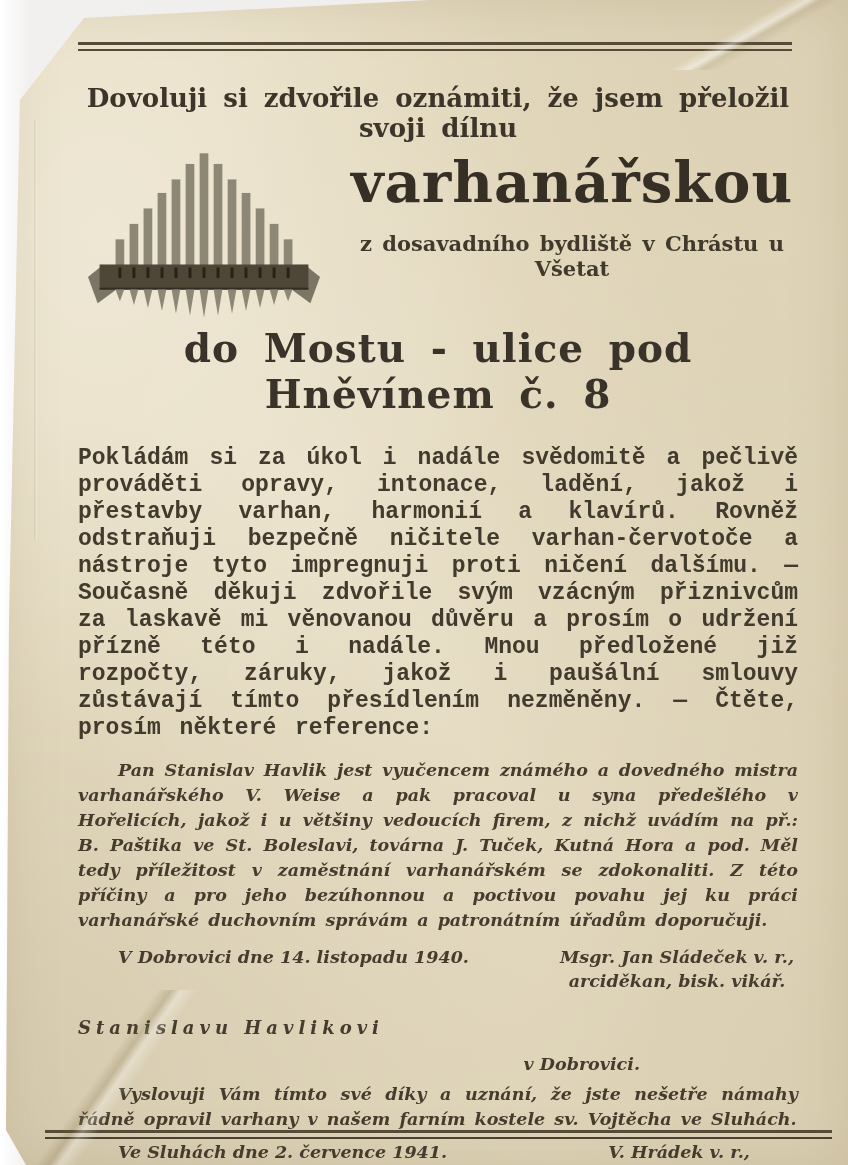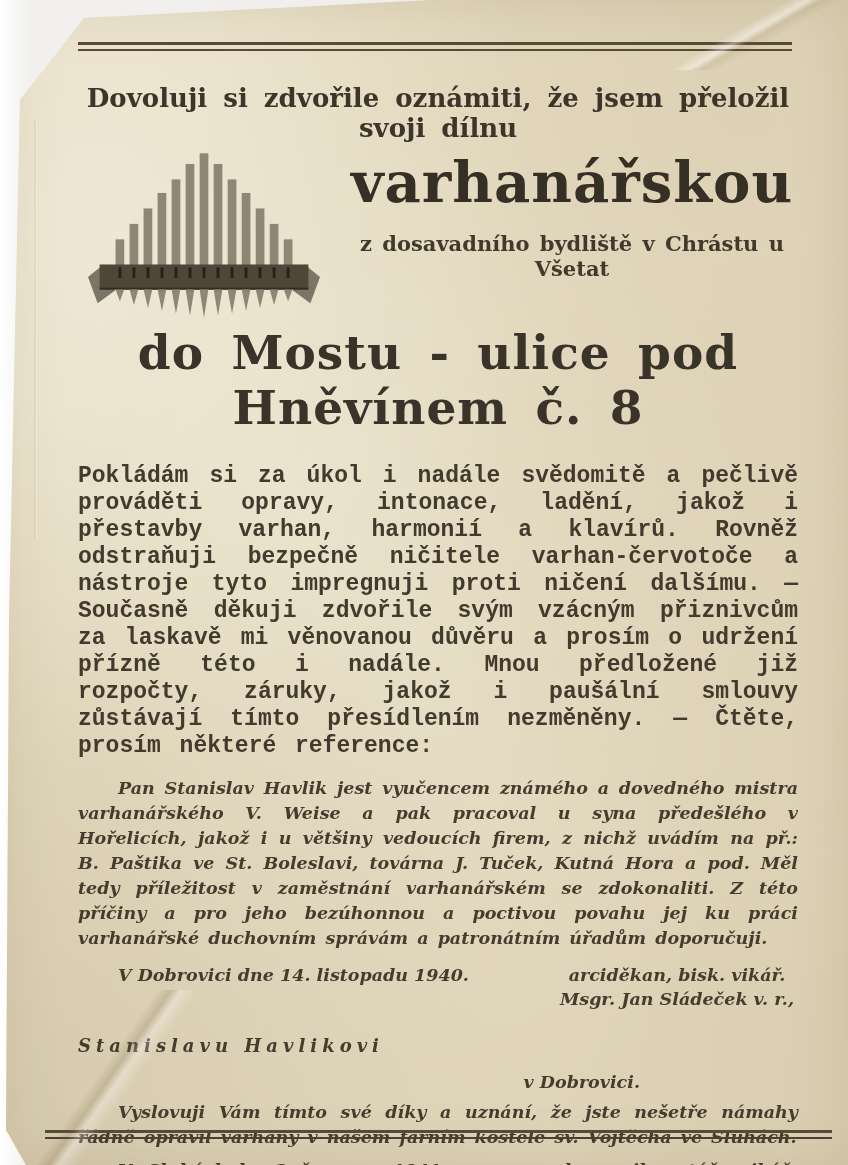--- a/index.html
+++ b/index.html
@@ -49,21 +49,21 @@
   .masthead-row{display:flex;align-items:flex-start;margin-top:6px;}
   .organ{margin-left:10px;flex:0 0 auto;}
   .head-col{flex:1;text-align:center;padding-left:26px;}
   .headline{
     font-size:56px;font-weight:700;letter-spacing:1px;color:#352f25;
   }
   .subheadline{
     font-size:21px;font-weight:700;word-spacing:3px;margin-top:16px;color:#413а2c;color:#413a2c;text-align:center;
   }
   .address-line{
-    text-align:center;font-size:47px;font-weight:700;word-spacing:10px;
+    text-align:center;font-size:39px;font-weight:700;word-spacing:10px;
     letter-spacing:1px;margin-top:4px;color:#3a332a;
   }
   .body-par{
     margin-top:28px;font-size:23px;font-weight:700;line-height:27px;
     text-align:justify;word-spacing:5px;color:#423a2d;font-family:Liberation Mono, monospace;
   }
   .ref{
     font-style:italic;font-size:17.5px;font-weight:600;line-height:25px;
     text-align:justify;word-spacing:3px;text-indent:40px;color:#463c2e;
   }
@@ -155,35 +155,36 @@
 
     <div class="address-line">do Mostu - ulice pod Hněvínem č. 8</div>
 
     <div class="body-par">Pokládám si za úkol i nadále svědomitě a pečlivě prováděti opravy, intonace, ladění, jakož i přestavby varhan, harmonií a klavírů. Rovněž odstraňuji bezpečně ničitele varhan-červotoče a nástroje tyto impregnuji proti ničení dalšímu. — Současně děkuji zdvořile svým vzácným přiznivcům za laskavě mi věnovanou důvěru a prosím o udržení přízně této i nadále. Mnou předložené již rozpočty, záruky, jakož i paušální smlouvy zůstávají tímto přesídlením nezměněny. — Čtěte, prosím některé reference:</div>
 
     <div class="ref ref-1">Pan Stanislav Havlik jest vyučencem známého a dovedného mistra varhanářského V. Weise a pak pracoval u syna předešlého v Hořelicích, jakož i u většiny vedoucích firem, z nichž uvádím na př.: B. Paštika ve St. Boleslavi, továrna J. Tuček, Kutná Hora a pod. Měl tedy příležitost v zaměstnání varhanářském se zdokonaliti. Z této příčiny a pro jeho bezúhonnou a poctivou povahu jej ku práci varhanářské duchovním správám a patronátním úřadům doporučuji.</div>
 
     <div class="sig-row sig-row-1">
       <div class="place-date">V Dobrovici dne 14. listopadu 1940.</div>
       <div class="sig-block">
+        <div>Msgr. Jan Sládeček v. r.,</div>
         <div>arciděkan, bisk. vikář.</div>
-        <div>Msgr. Jan Sládeček v. r.,</div>
       </div>
     </div>
 
     <div class="letter-head">
       <div class="addressee">Stanislavu Havlikovi</div>
       <div class="addressee-place">v Dobrovici.</div>
     </div>
 
     <div class="ref ref-2">Vyslovuji Vám tímto své díky a uznání, že jste nešetře námahy řádně opravil varhany v našem farním kostele sv. Vojtěcha ve Sluhách.</div>
 
     <div class="sig-row sig-row-2">
       <div class="place-date">Ve Sluhách dne 2. července 1941.</div>
       <div class="sig-block">
+        <div>V. Hrádek v. r.,</div>
         <div>kn. arcib. notář a vikář.</div>
       </div>
     </div>
 
     <div class="rule-bottom"></div>
 
     <div class="crease crease-1"></div>
     <div class="crease crease-2"></div>
     <div class="crease crease-3"></div>
   </div>

